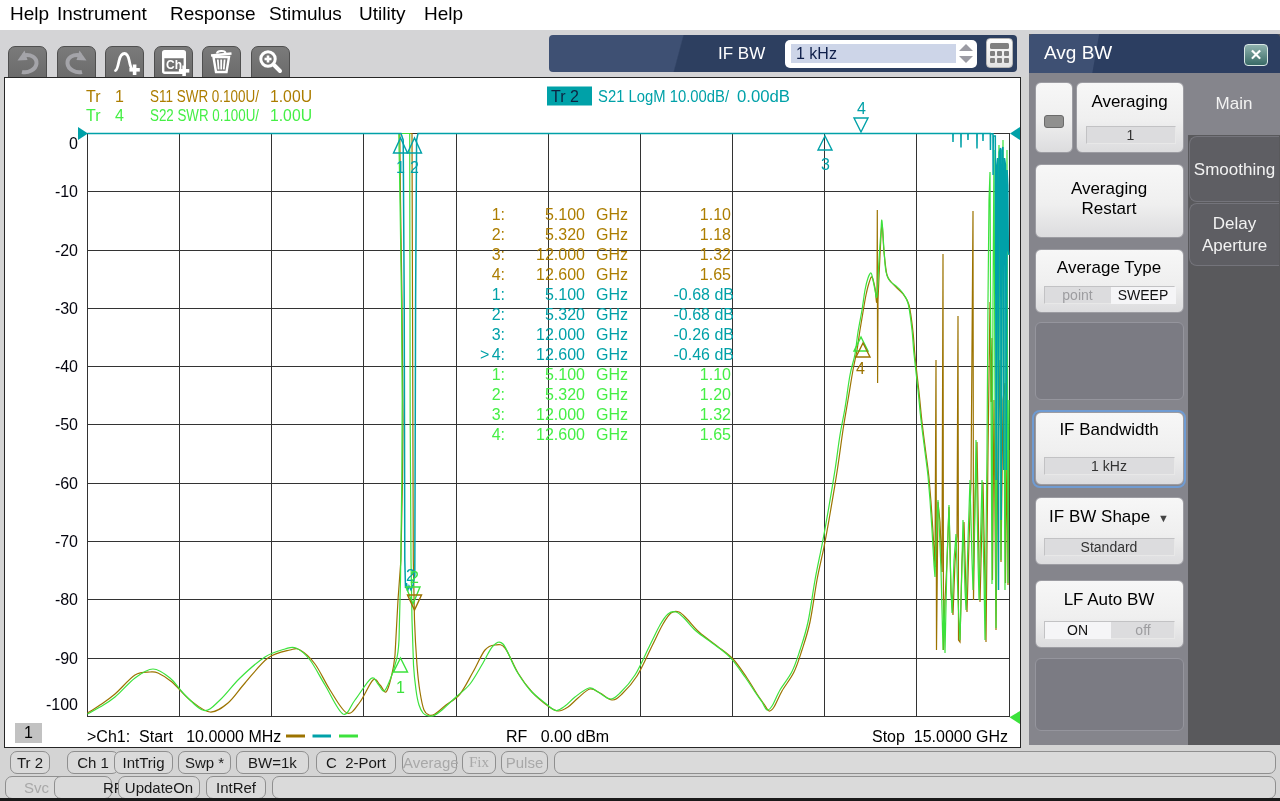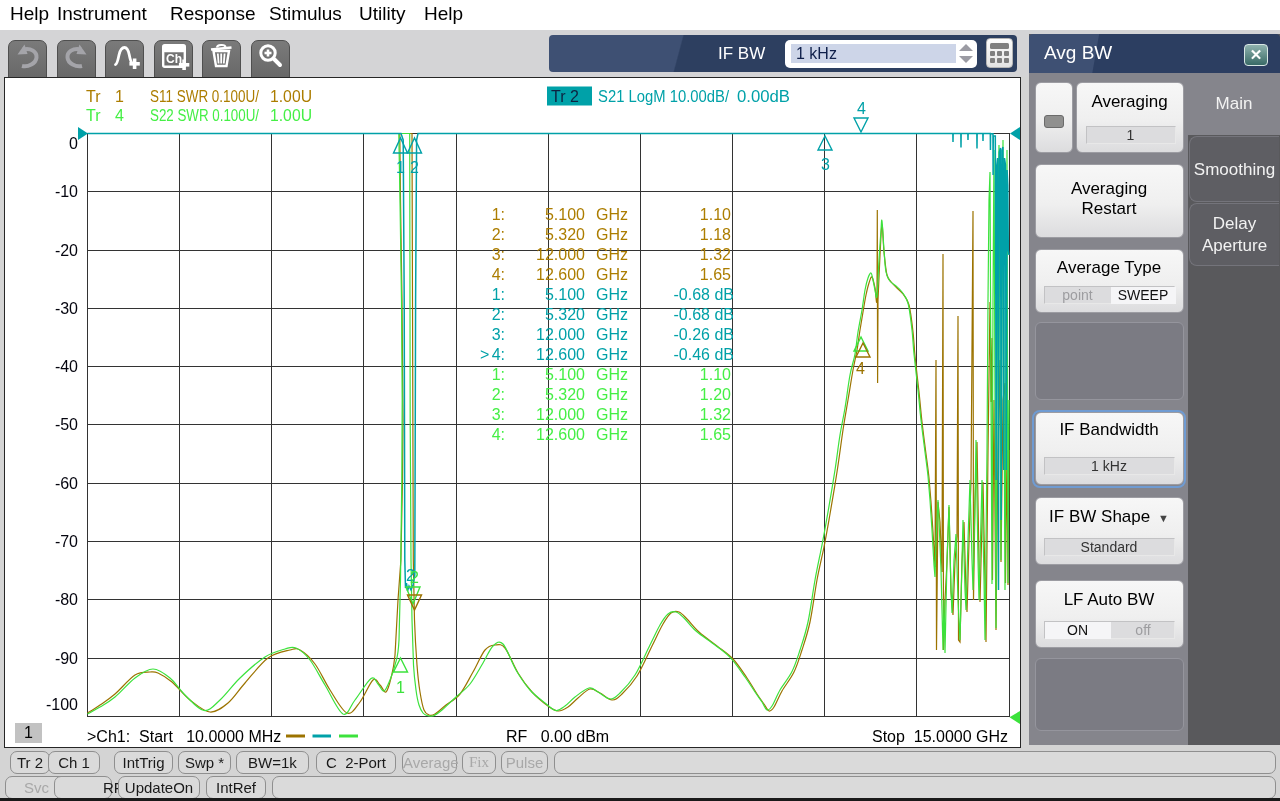--- a/index.html
+++ b/index.html
@@ -4,21 +4,21 @@
 <style>
   * { margin:0; padding:0; box-sizing:border-box; }
   html,body { width:1280px; height:801px; overflow:hidden; background:#d4d4d4;
     font-family:"Liberation Sans", sans-serif; }
   #page { position:relative; width:1280px; height:801px; }
   
   #menubar { position:absolute; left:0; top:0; width:1280px; height:30px; background:#ffffff; }
   #menubar span { position:absolute; top:3px; font-size:19px; color:#000; }
   
   #toolbar { position:absolute; left:0; top:30px; width:1280px; height:47px; background:#d4d4d6; }
-  .tbtn { position:absolute; top:10px; width:39px; height:49px; border-radius:7px;
+  .tbtn { position:absolute; top:16px; width:39px; height:49px; border-radius:7px;
     background:linear-gradient(#7a7a7a,#636363); border:1px solid #4f4f4f;
     box-shadow:0 1px 0 rgba(255,255,255,.5); }
   .tbtn svg { position:absolute; left:0; top:0; }
   #ifbwbar { position:absolute; left:549px; top:5px; width:468px; height:37px; border-radius:4px;
     background:linear-gradient(105deg,#3e5073 0%,#3e5073 28%,#2d3f60 28.3%,#2d3f60 100%); }
   #ifbwbar .lbl { position:absolute; left:169px; top:9px; color:#fff; font-size:17px; }
   #spinbox { position:absolute; left:236px; top:4.5px; width:192px; height:28px; background:#fff;
     border-radius:5px; }
   #spinfield { position:absolute; left:6px; top:4px; width:165px; height:19px; background:#cdd5e8;
     font-size:16px; color:#10204a; padding-left:5px; line-height:19px; }
@@ -316,21 +316,21 @@
     <div id="tabmain" class="tab">Main</div>
     <div id="tabsmooth" class="tab tabi">Smoothing</div>
     <div id="tabdelay" class="tab tabi">Delay<br>Aperture</div>
     <div id="phead">
         <span class="t">Avg BW</span>
         <div id="pclose">✕</div>
       </div>
   </div>
   <div id="botbar">
     <div class="bbtn" style="left:10px; top:3px; width:40px;">Tr 2</div>
-    <div class="bbtn" style="left:48px; top:3px; width:52px;">Ch 1</div>
+    <div class="bbtn" style="left:67px; top:3px; width:52px;">Ch 1</div>
     <div class="bbtn" style="left:114px; top:3px; width:59px;">IntTrig</div>
     <div class="bbtn" style="left:178px; top:3px; width:53px;">Swp *</div>
     <div class="bbtn" style="left:236px; top:3px; width:73px;">BW=1k</div>
     <div class="bbtn" style="left:316px; top:3px; width:80px;">C&nbsp; 2-Port</div>
     <div class="bbtn dis" style="left:402px; top:3px; width:55px;">Average</div>
     <div class="bbtn dis" style="left:462px; top:3px; width:34px;font-family:Liberation Serif, serif;">Fix</div>
     <div class="bbtn dis" style="left:501px; top:3px; width:47px;">Pulse</div>
     <div class="bbtn" style="left:554px; top:3px; width:722px;"></div>
     <div class="bbtn dis" style="left:5px; top:28px; width:63px;">Svc</div>
     <div class="bbtn" style="left:54px; top:28px; width:58px;padding-left:48px;">RFOn</div>

